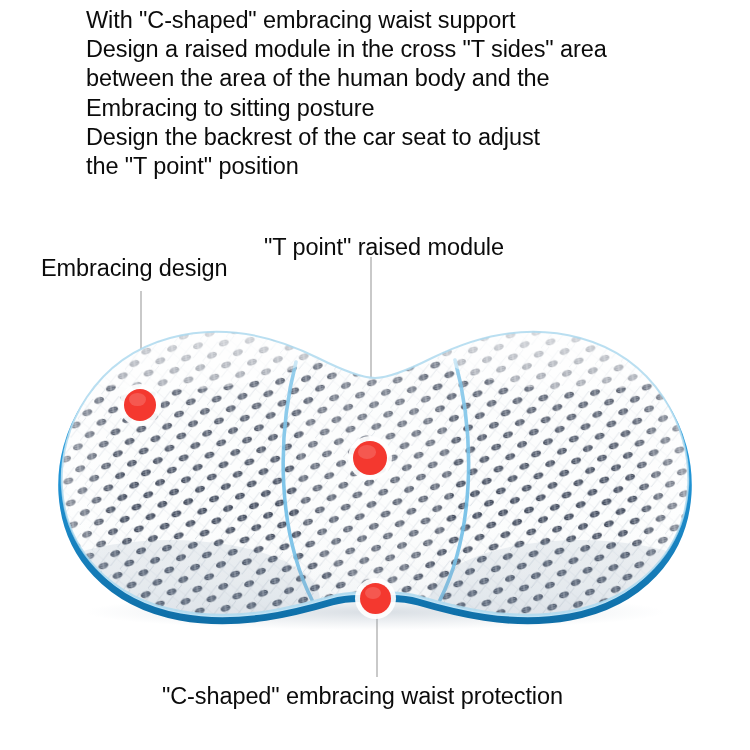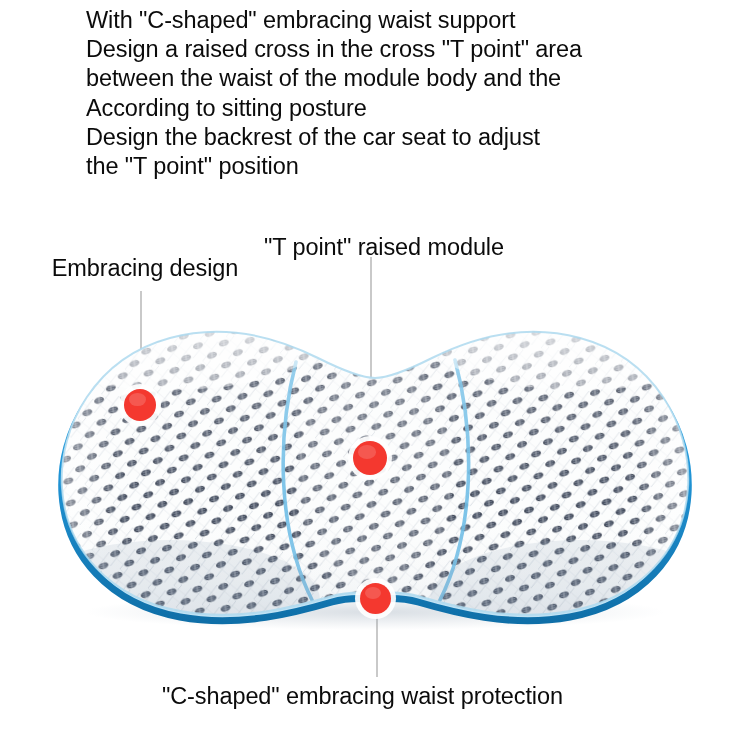--- a/index.html
+++ b/index.html
@@ -38,21 +38,20 @@
     position: absolute;
     color: #0b0b0b;
     font-size: 23.5px;
     line-height: 28px;
     white-space: nowrap;
     letter-spacing: -0.1px;
   }
   #label-embracing {
     left: 41px;
     top: 254px;
-    text-align: center;
     width: 208px;
   }
   #label-embracing .cl-row { display: block; }
   #label-tpoint {
     left: 264px;
     top: 233px;
   }
   #label-cshaped {
     left: 162px;
     top: 682px;
@@ -100,23 +99,23 @@
   #dot-center { left: 353px; top: 441px; width: 34px; height: 34px; }
   #dot-bottom { left: 360px; top: 583px; width: 31px; height: 31px; }
 </style>
 </head>
 <body>
 
 <div id="page">
 
   <div class="desc-block">
     <div class="desc-line">With "C-shaped" embracing waist support</div>
-    <div class="desc-line">Design a raised cross in the cross "T point" area</div>
-    <div class="desc-line">between the waist of the module body and the</div>
-    <div class="desc-line">According to sitting posture</div>
+    <div class="desc-line">Design a raised module in the cross "T sides" area</div>
+    <div class="desc-line">between the area of the human body and the</div>
+    <div class="desc-line">Embracing to sitting posture</div>
     <div class="desc-line">Design the backrest of the car seat to adjust</div>
     <div class="desc-line">the "T point" position</div>
   </div>
 
   <div class="callout" id="label-embracing">
     <span class="cl-row">Embracing design</span>
   </div>
 
   <div class="callout" id="label-tpoint">"T point" raised module</div>
 

